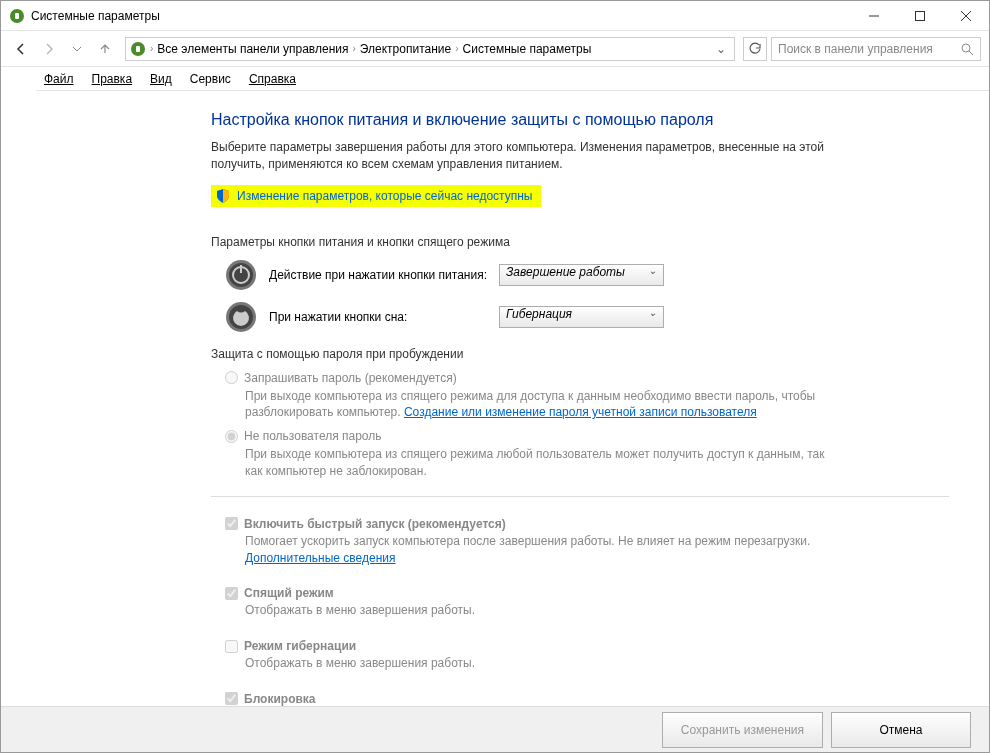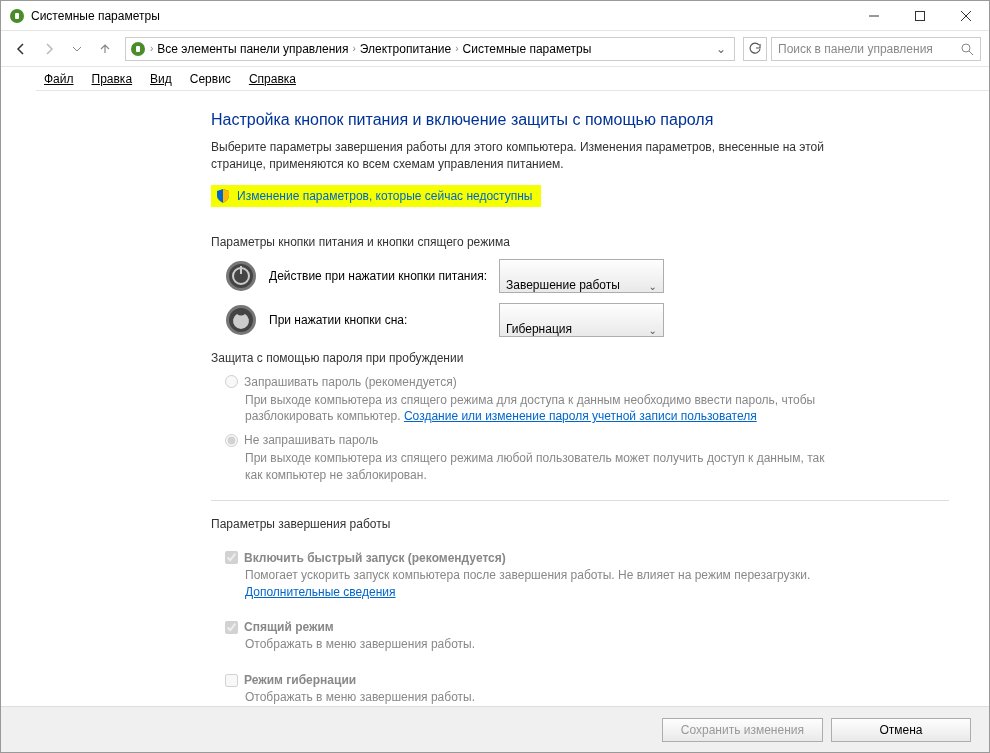--- a/index.html
+++ b/index.html
@@ -34,40 +34,40 @@
 
 .admin-link { display: inline-flex; align-items: center; gap: 6px; background: #f5ff00; padding: 3px 8px 3px 4px; margin-bottom: 14px; cursor: pointer; }
 .admin-link .shield { width: 16px; height: 16px; }
 .admin-link span { color: #0066cc; font-size: 12px; }
 
 .section-heading { font-size: 12px; color: #333; margin: 14px 0 10px 0; }
 
 .power-row { display: flex; align-items: center; margin: 10px 0 10px 14px; }
 .power-icon { width: 32px; height: 32px; margin-right: 12px; }
 .power-label { width: 230px; font-size: 12px; }
-.power-select { width: 165px; height: 34px; border: 1px solid #adadad; background: linear-gradient(#fefefe,#e9e9e9); display: flex; align-items: flex-end; padding: 0 6px; font-size: 12px; cursor: pointer; justify-content: space-between; }
+.power-select { width: 165px; height: 22px; border: 1px solid #adadad; background: linear-gradient(#fefefe,#e9e9e9); display: flex; align-items: flex-start; padding: 0 6px; font-size: 12px; cursor: pointer; justify-content: space-between; font-style: italic; }
 .power-select .chev { font-size: 10px; color: #555; }
 
 .radio-block { margin: 8px 0 8px 14px; max-width: 620px; }
 .radio-row { display: flex; align-items: center; gap: 6px; color: #888; }
 .radio-row input { accent-color: #888; }
 .radio-desc { color: #888; font-size: 12px; margin: 3px 0 0 20px; line-height: 1.4; }
 .radio-desc a { color: #0066cc; text-decoration: underline; cursor: pointer; }
 
 .divider { border: none; border-top: 1px solid #ddd; margin: 16px 0; }
 
 .check-block { margin: 20px 0 8px 14px; max-width: 620px; }
 .check-row { display: flex; align-items: center; gap: 6px; color: #888; }
 .check-row input { accent-color: #206ea8; }
 .check-row label { font-weight: bold; color: #888; }
 .check-desc { color: #888; font-size: 12px; margin: 2px 0 8px 20px; line-height: 1.4; }
 .check-desc a { color: #0066cc; text-decoration: underline; cursor: pointer; }
 
 .footer { position: absolute; bottom: 0; left: 0; right: 0; height: 46px; border-top: 1px solid #ddd; display: flex; align-items: center; justify-content: flex-end; padding: 0 18px; gap: 8px; background: #f0f0f0; }
-.btn { min-width: 140px; height: 24px; border: 1px solid #adadad; background: linear-gradient(#fefefe,#e9e9e9); font-size: 12px; cursor: pointer; padding: 0 18px; }
+.btn { min-width: 140px; height: 36px; border: 1px solid #adadad; background: linear-gradient(#fefefe,#e9e9e9); font-size: 12px; cursor: pointer; padding: 0 18px; }
 .btn:disabled { color: #999; cursor: default; }
 </style>
 </head>
 <body>
 
 <div class="titlebar">
   <svg class="icon" viewBox="0 0 16 16">
       <circle cx="8" cy="8" r="7" fill="#4a8c2a"></circle>
       <rect x="6" y="5" width="4" height="6" fill="#fff" rx="1"></rect>
     </svg>
@@ -144,21 +144,21 @@
 <div class="menubar">
   <span class="menu-item"><u>Файл</u></span>
   <span class="menu-item"><u>Правка</u></span>
   <span class="menu-item"><u>Вид</u></span>
   <span class="menu-item">Сервис</span>
   <span class="menu-item"><u>Справка</u></span>
 </div>
 
 <div class="content">
   <h1 class="page-title">Настройка кнопок питания и включение защиты с помощью пароля</h1>
-  <p class="page-desc">Выберите параметры завершения работы для этого компьютера. Изменения параметров, внесенные на этой странице, применяются ко всем схемам управления питанием.</p>
+  <p class="page-desc">Выберите параметры завершения работы для этого компьютера. Изменения параметров, внесенные на этой получить, применяются ко всем схемам управления питанием.</p>
 
   <div class="admin-link">
     <svg class="shield" viewBox="0 0 16 16">
         <path d="M8 1 L14 3 L14 8 C14 12 8 15 8 15 C8 15 2 12 2 8 L2 3 Z" fill="#0066cc"></path>
         <path d="M8 1 L14 3 L14 8 C14 12 8 15 8 15 Z" fill="#ffb900"></path>
       </svg>
     <span>Изменение параметров, которые сейчас недоступны</span>
   </div>
 
   <div class="section-heading">Параметры кнопки питания и кнопки спящего режима</div>
@@ -196,28 +196,27 @@
     <div class="radio-row">
       <input type="radio" disabled="" style="">
       <label>Запрашивать пароль (рекомендуется)</label>
     </div>
     <p class="radio-desc"><span>При выходе компьютера из спящего режима для доступа к данным необходимо ввести пароль, чтобы разблокировать компьютер. </span><a>Создание или изменение пароля учетной записи пользователя</a></p>
   </div>
 
   <div class="radio-block">
     <div class="radio-row">
       <input type="radio" disabled="" checked="" style="">
-      <label>Не запрашивать пароль</label>
+      <label>Не пользователя пароль</label>
     </div>
     <p class="radio-desc">При выходе компьютера из спящего режима любой пользователь может получить доступ к данным, так как компьютер не заблокирован.</p>
   </div>
 
   <hr class="divider">
 
-  <div class="section-heading">Параметры завершения работы</div>
 
   <div class="check-block">
     <div class="check-row">
       <input type="checkbox" disabled="" checked="" style="">
       <label>Включить быстрый запуск (рекомендуется)</label>
     </div>
     <p class="check-desc"><span>Помогает ускорить запуск компьютера после завершения работы. Не влияет на режим перезагрузки. </span><a>Дополнительные сведения</a></p>
   </div>
 
   <div class="check-block">

